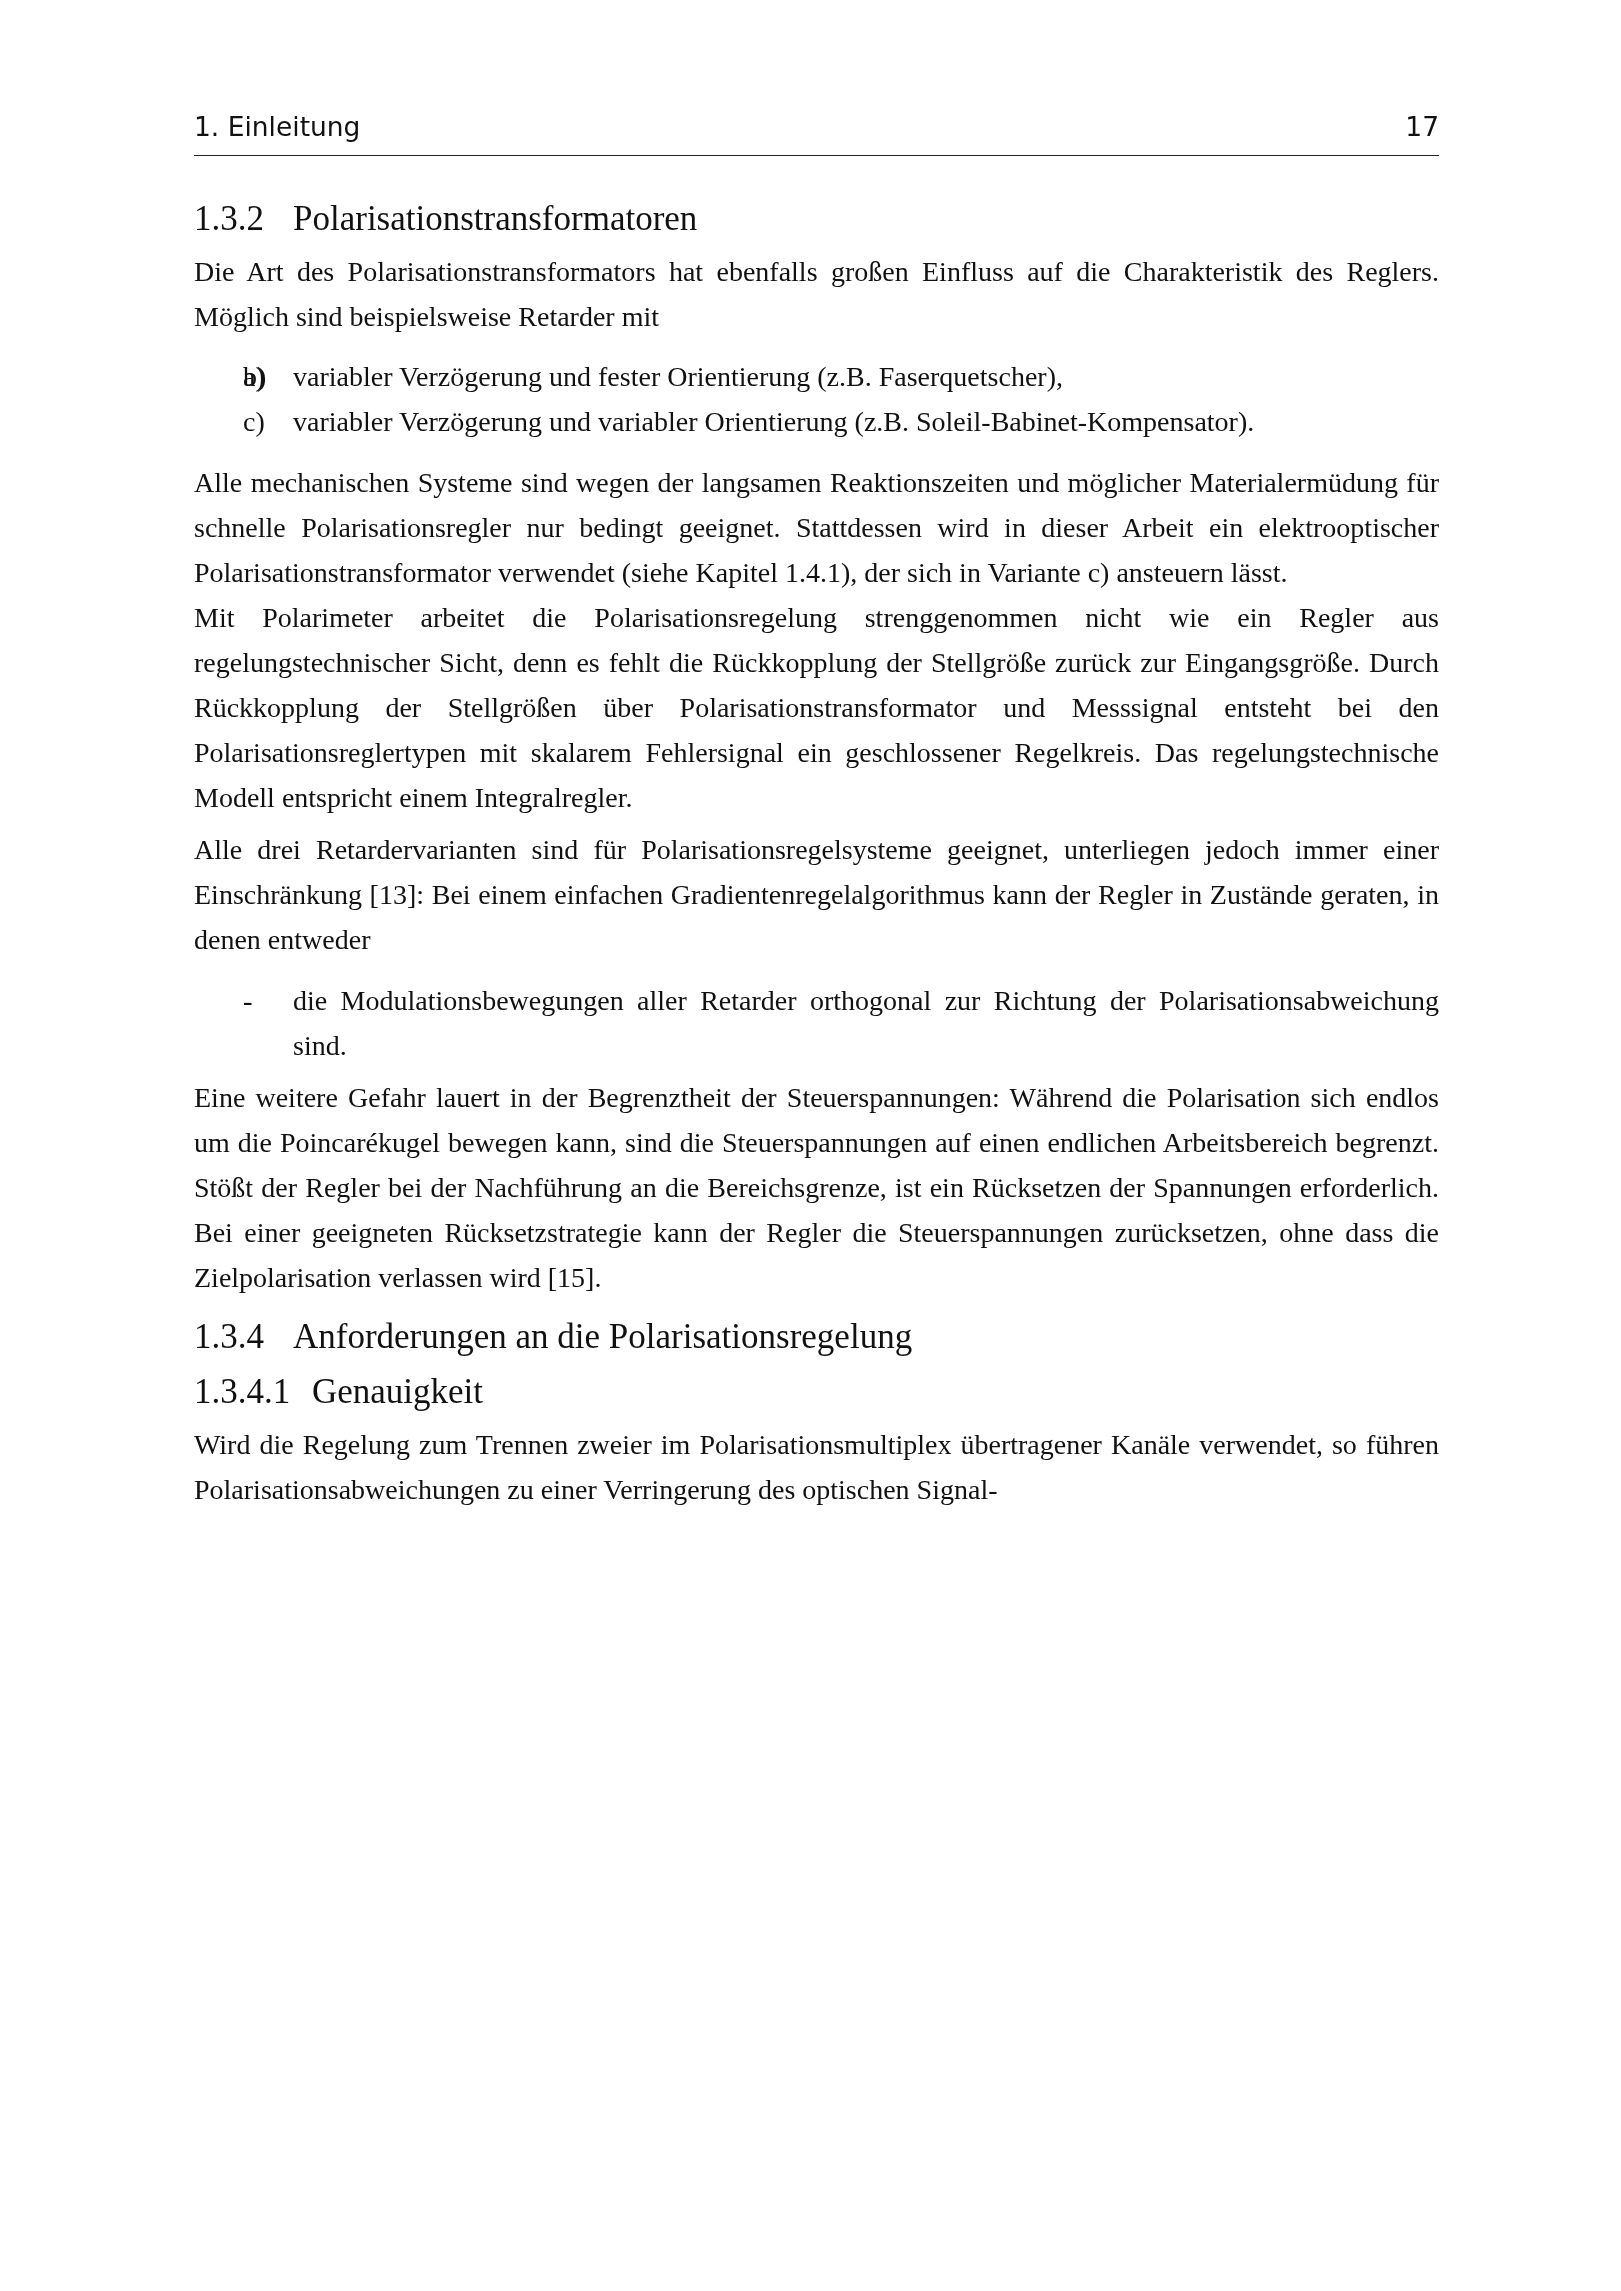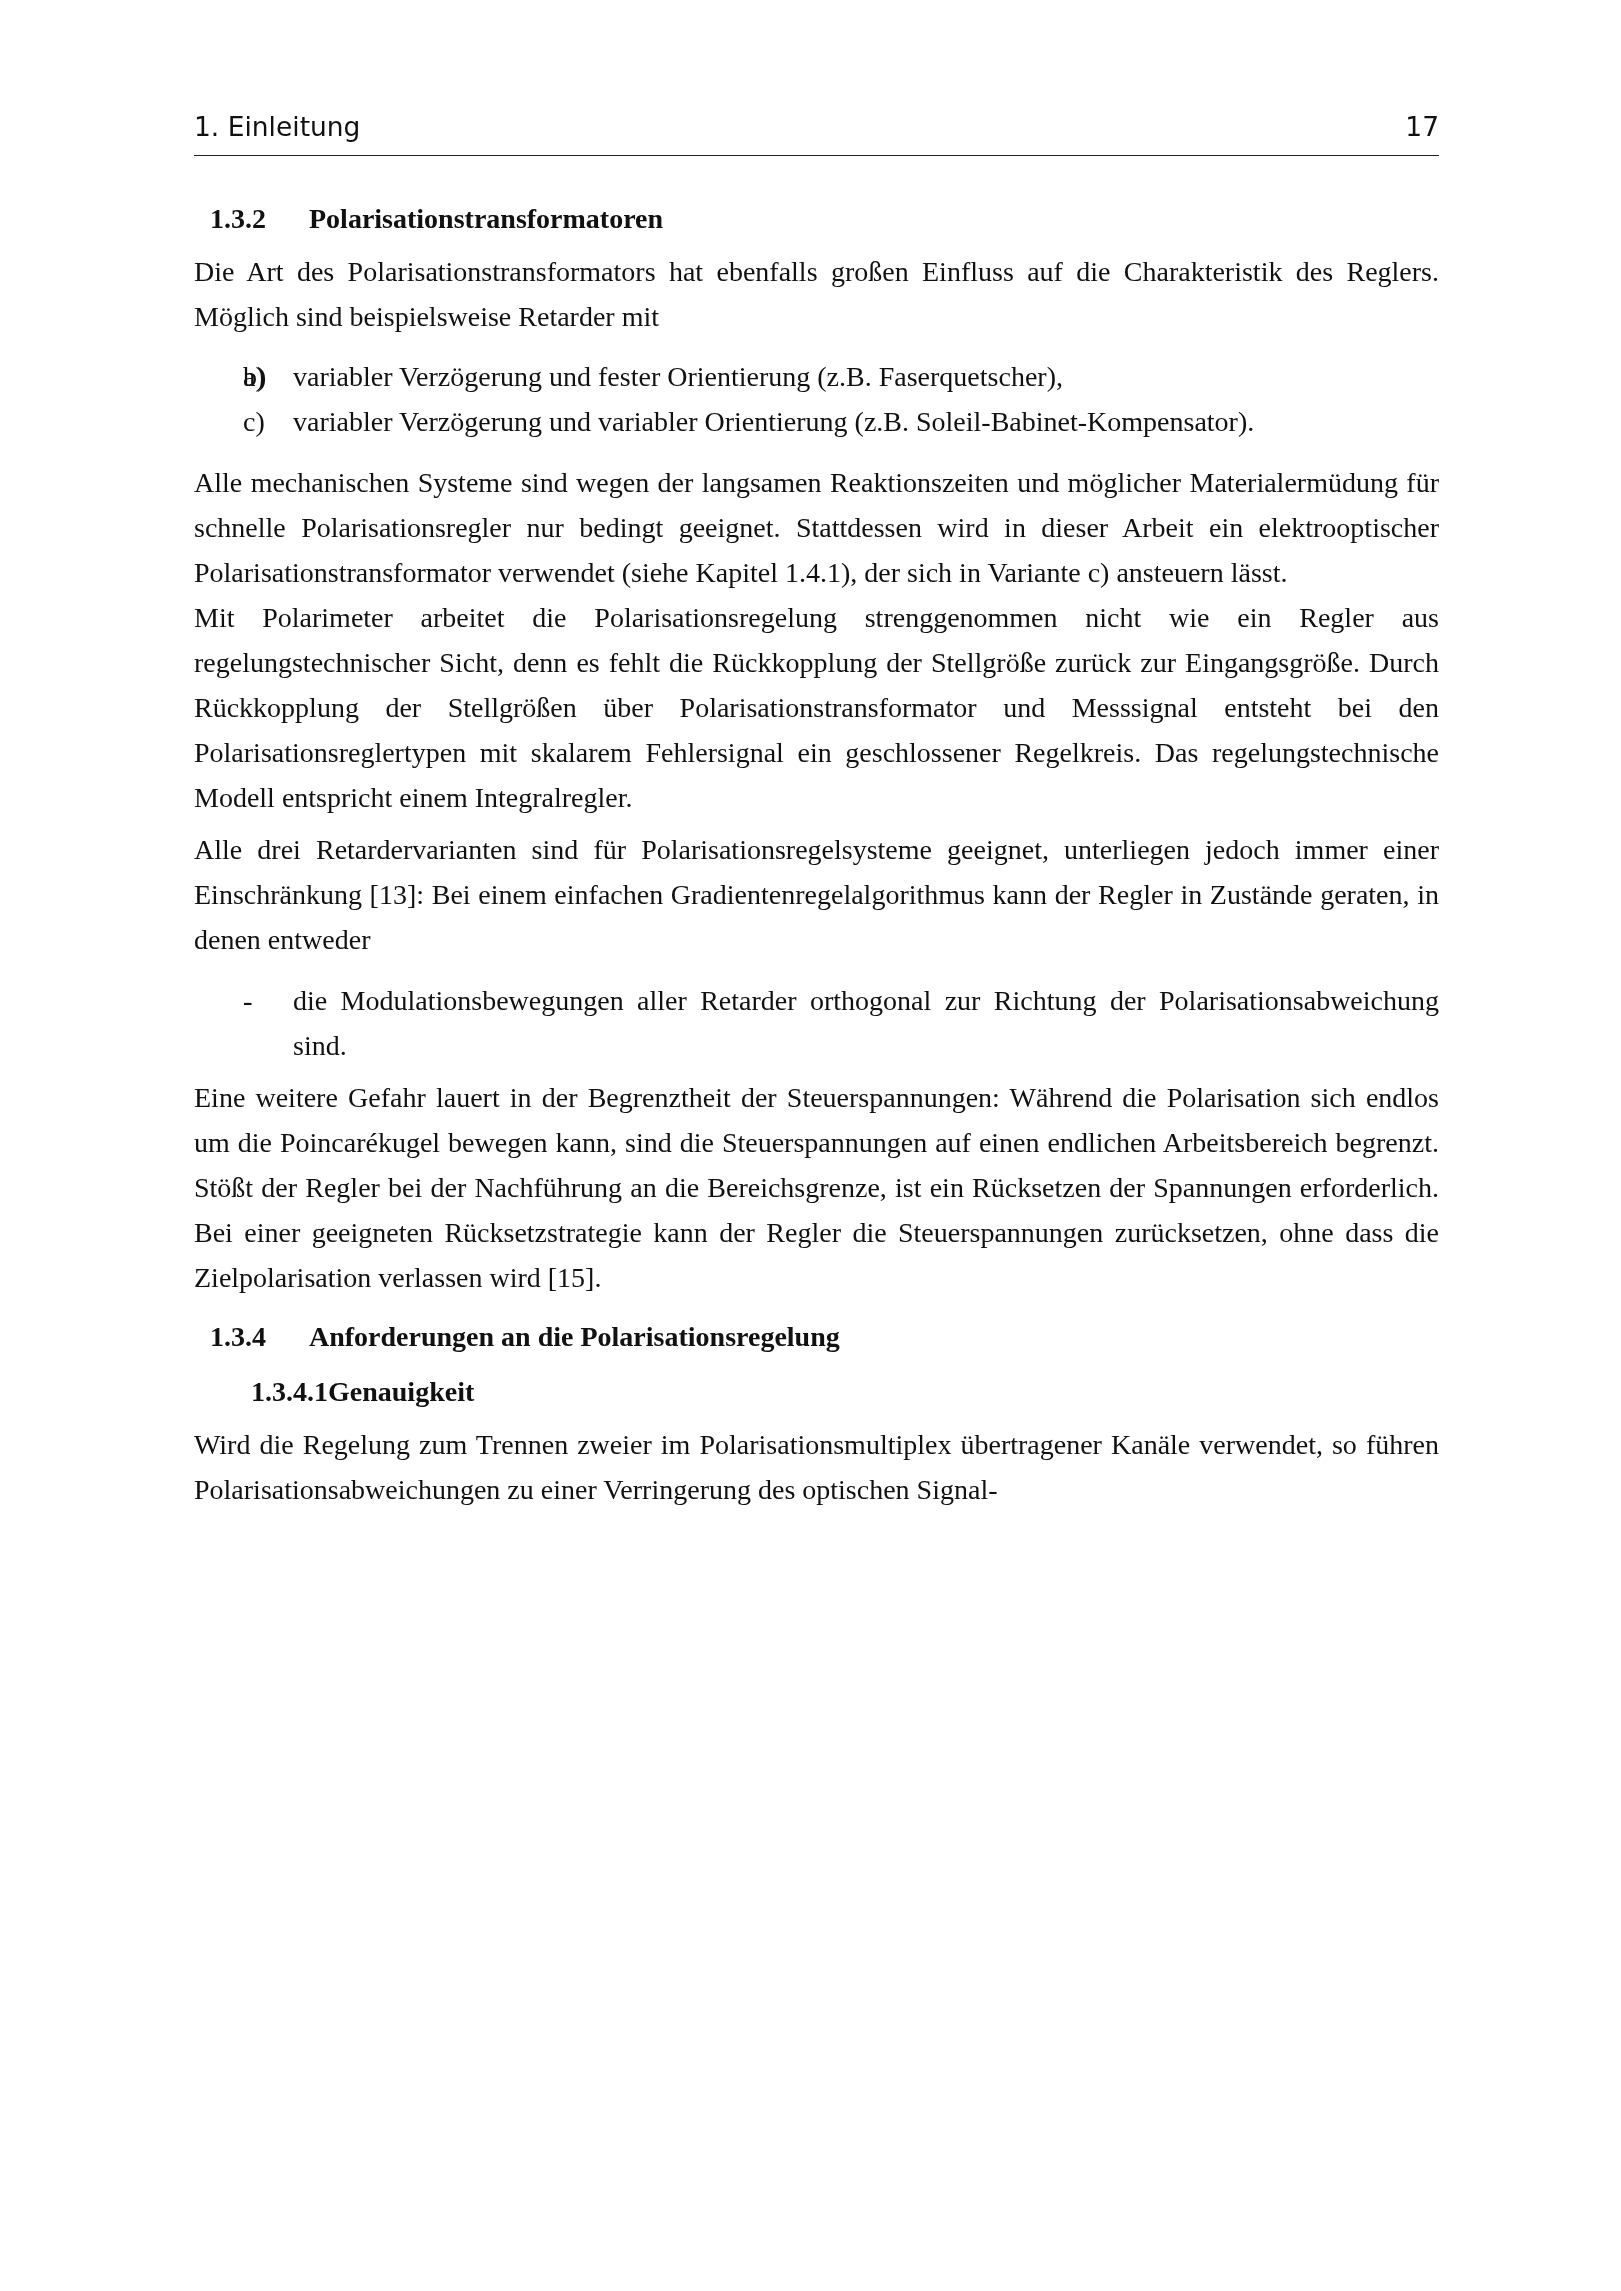--- a/index.html
+++ b/index.html
@@ -1,21 +1,21 @@
 <!DOCTYPE html>
 <html><head>
 <meta charset="utf-8">
 <style>
   html, body { margin:0; padding:0; background:#ffffff; }
   body { width:1621px; height:2292px; position:relative; overflow:hidden; color:#111; }
   .page { position:absolute; left:194px; top:110px; width:1245px; font-family:"Liberation Serif", serif; font-size:28px; line-height:45px; }
   .runhead { display:flex; justify-content:space-between; align-items:center; font-family:"DejaVu Sans", sans-serif; font-size:26.5px; line-height:33px; padding-bottom:12px; border-bottom:1.5px solid #222; }
-  h2, h3, h4 { font-weight:bold; margin:16px; font-size:28px; line-height:39px; }
+  h2, h3, h4 { font-weight:normal; margin:0; font-size:35px; line-height:39px; }
   .sec-num { display:inline-block; width:99px; }
-  .sub-num { display:inline-block; width:118px;text-align:right; }
+  .sub-num { display:inline-block; width:118px; }
   p { margin:0; text-align:justify; }
   .h-first { margin-top:43px; margin-bottom:10.8px; }
   .h-gap { margin-top:16.7px; margin-bottom:10.8px; }
   .p-gap { margin-top:7px; }
   ul.items { list-style:none; margin:15.7px 0 0 0; padding:0; }
   ul.items li { position:relative; padding-left:99px; text-align:justify; }
   ul.items li .marker { position:absolute; left:49px; top:0; }
   .block-after-list { margin-top:15.7px; }
 </style>
 </head>

